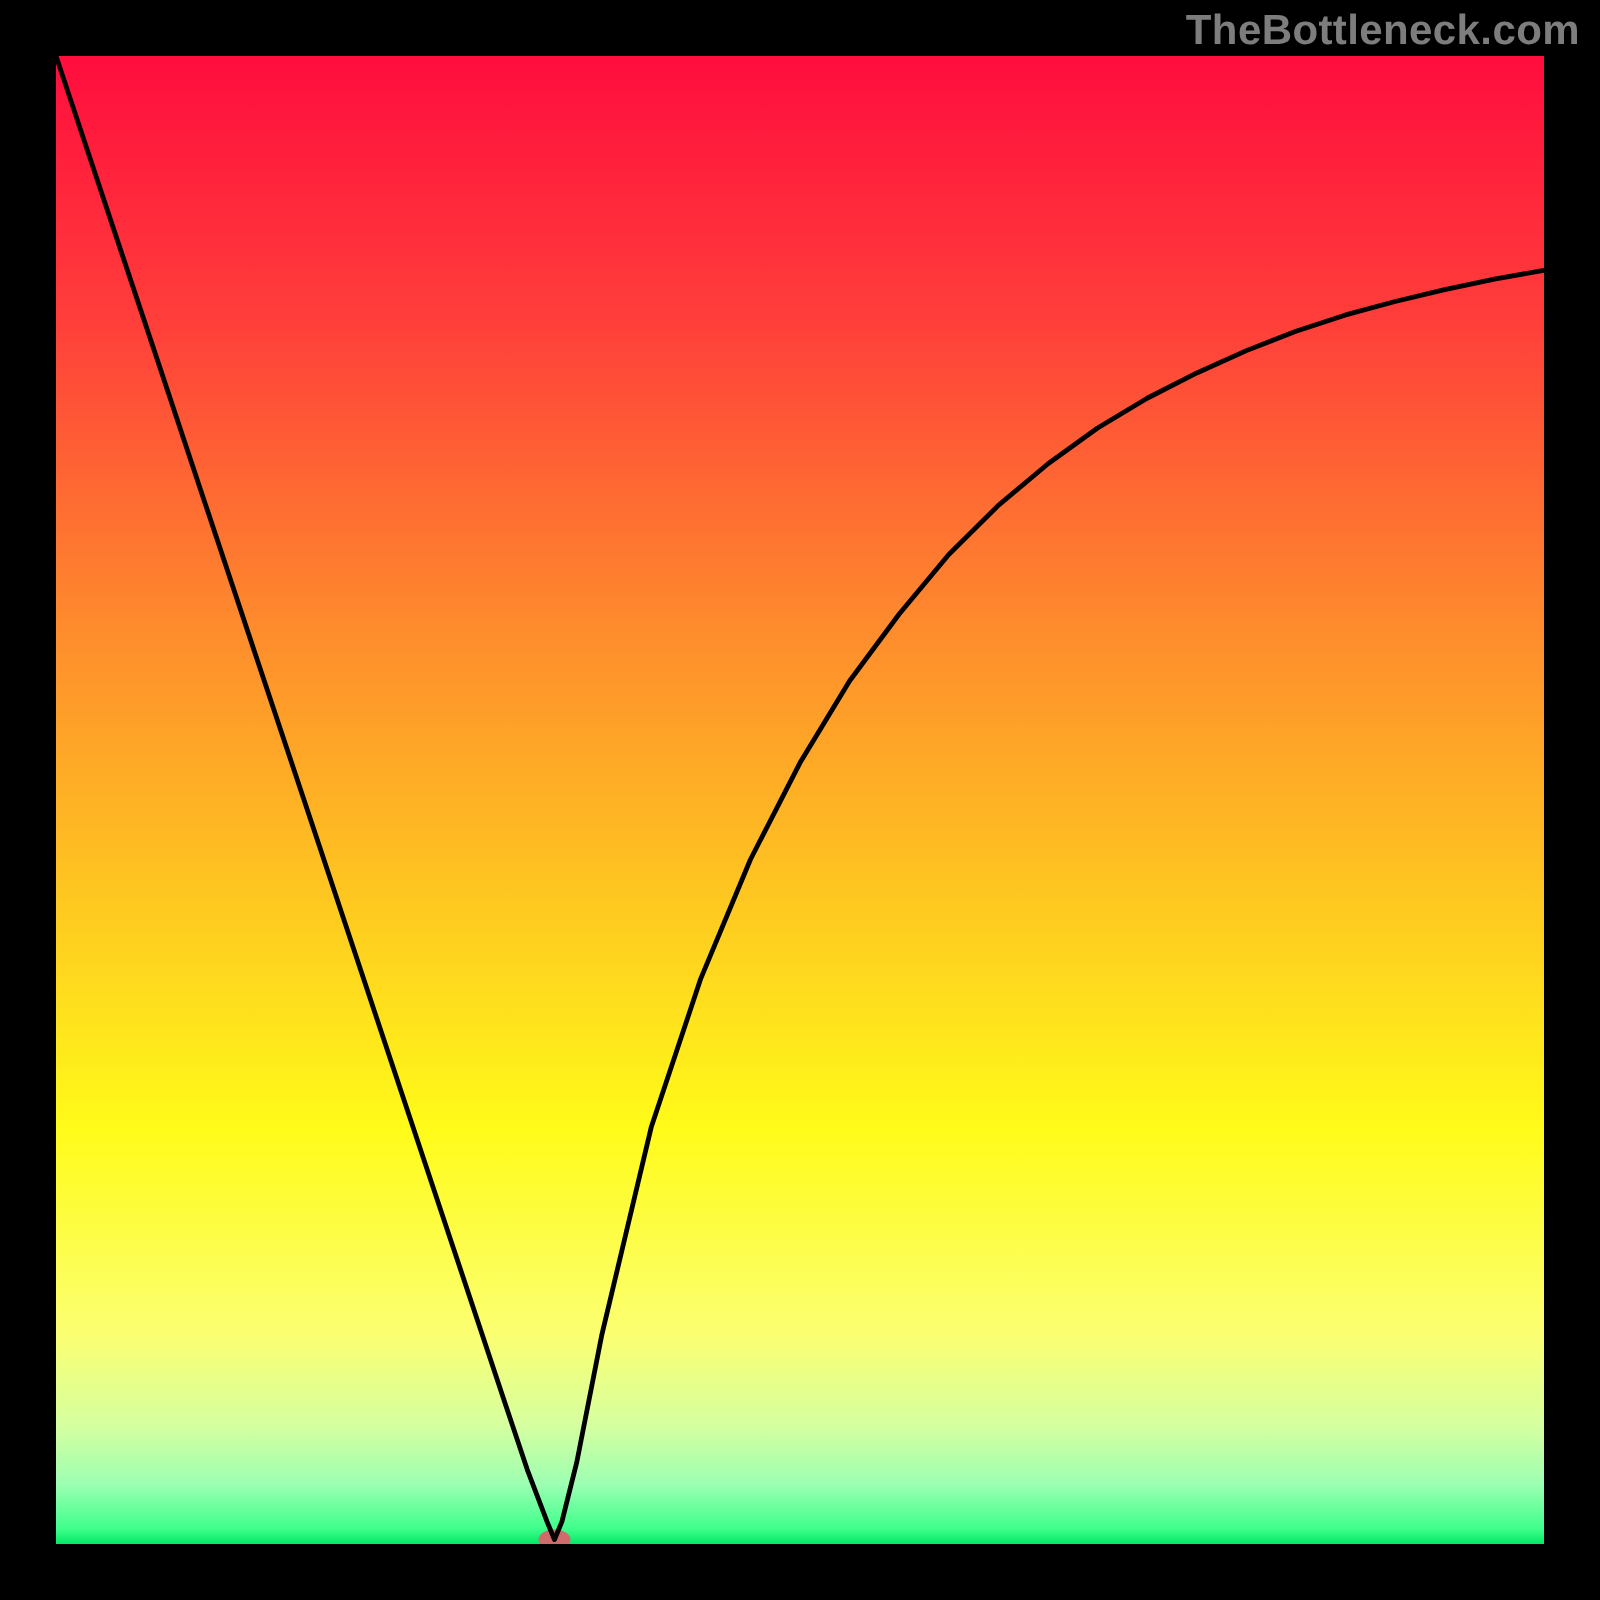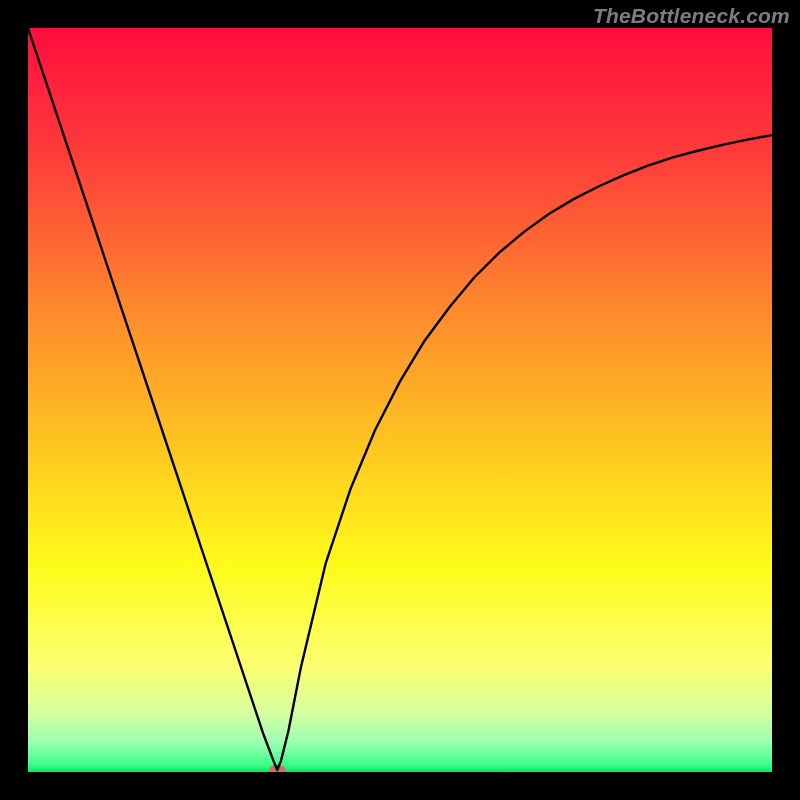--- a/index.html
+++ b/index.html
@@ -9,21 +9,20 @@
     height: 800px;
     background: #000;
     overflow: hidden;
     font-family: Arial, Helvetica, sans-serif;
   }
   .frame {
     position: absolute;
     top: 0; left: 0;
     width: 800px; height: 800px;
     background: #000;
-    font-style: italic;
   }
   .plot-wrap {
     position: absolute;
     top: 28px;
     left: 28px;
     width: 744px;
     height: 744px;
   }
   svg {
     display: block;

